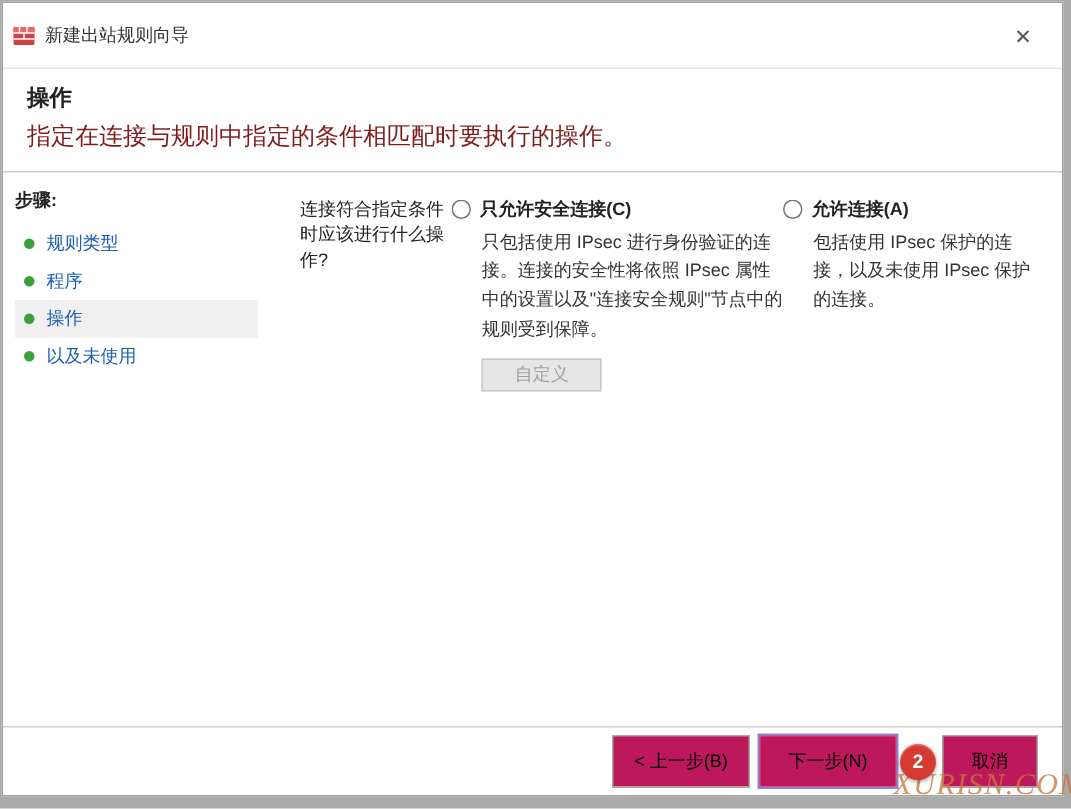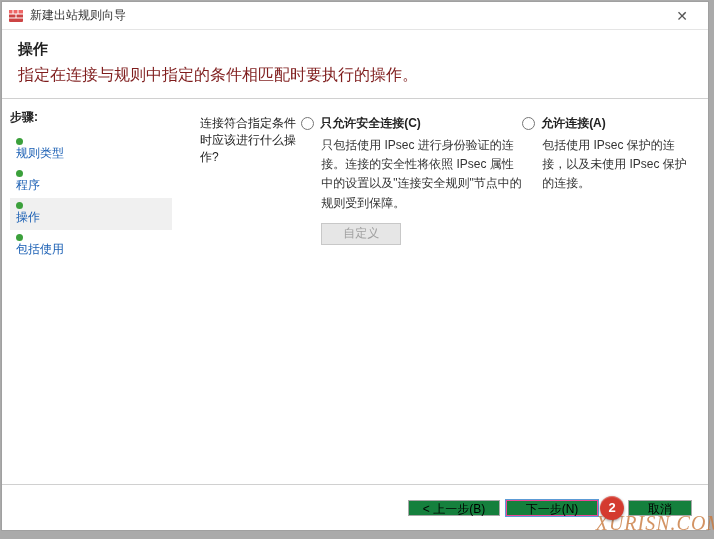--- a/index.html
+++ b/index.html
@@ -15,21 +15,21 @@
   .window {
     position: absolute;
     left: 1px; top: 1px;
     width: 708px; height: 530px;
     background: #fff;
     border: 1px solid #a0a0a0;
     display: flex;
     flex-direction: column;
   }
   .titlebar {
-    height: 28px;
+    height: 44px;
     display: flex;
     align-items: center;
     padding: 0 6px;
     background: #fff;
     border-bottom: 1px solid #e5e5e5;
   }
   .titlebar .icon { width:16px; height:16px; margin-right:6px; }
   .titlebar .title { flex:1; font-size:12px; color:#333; }
   .titlebar .close { width:40px; text-align:center; color:#555; font-size:14px; line-height:1; cursor:default; }
   .header {
@@ -45,26 +45,25 @@
     overflow:hidden;
   }
   .sidebar {
     width: 178px;
     padding: 10px 8px;
     border-right: 0;
   }
   .sidebar .steps-label { font-size:12px; font-weight:bold; color:#222; margin-bottom:8px; }
   .sidebar ul { list-style:none; }
   .sidebar li {
-    display:flex; align-items:flex-start;
+    display:flex; align-items:center;
     padding: 4px 6px;
     font-size:12px;
     color:#1a5fb4;
     cursor:default;
-    flex-direction:column;
   }
   .sidebar li.current {
     background:#f0f0f0;
     color:#1a5fb4;
   }
   .bullet {
     width:7px; height:7px; border-radius:50%;
     background:#3ba03b; margin-right:8px;
     flex-shrink:0;
   }
@@ -98,24 +97,24 @@
   .footer {
     height:46px;
     border-top:1px solid #d0d0d0;
     display:flex;
     justify-content:flex-end;
     align-items:center;
     padding:0 16px;
     gap:6px;
   }
   .footer button {
-    height:16px;
+    height:35px;
     min-width:92px;
     padding:0 10px;
-    background:#15803d;
+    background:#be185d;
     border:1px solid #a8a8a8;
     font-size:12px;
     font-family:inherit;
   }
   .footer button.next {
     border:1px solid #ec4899;
     outline:1px solid #5b9bd5;
   }
   .footer button.cancel { min-width:64px; }
   .marker {
@@ -181,21 +180,21 @@
         <li>
             <span class="bullet"></span>
             <span>程序</span>
           </li>
         <li class="current">
             <span class="bullet"></span>
             <span>操作</span>
           </li>
         <li>
             <span class="bullet"></span>
-            <span>包括使用</span>
+            <span>以及未使用</span>
           </li>
       </ul>
     </div>
 
     <div class="content">
       <div class="prompt">连接符合指定条件时应该进行什么操作?</div>
 
       <div class="option">
         <div class="row">
           <input type="radio" name="act" style="">

